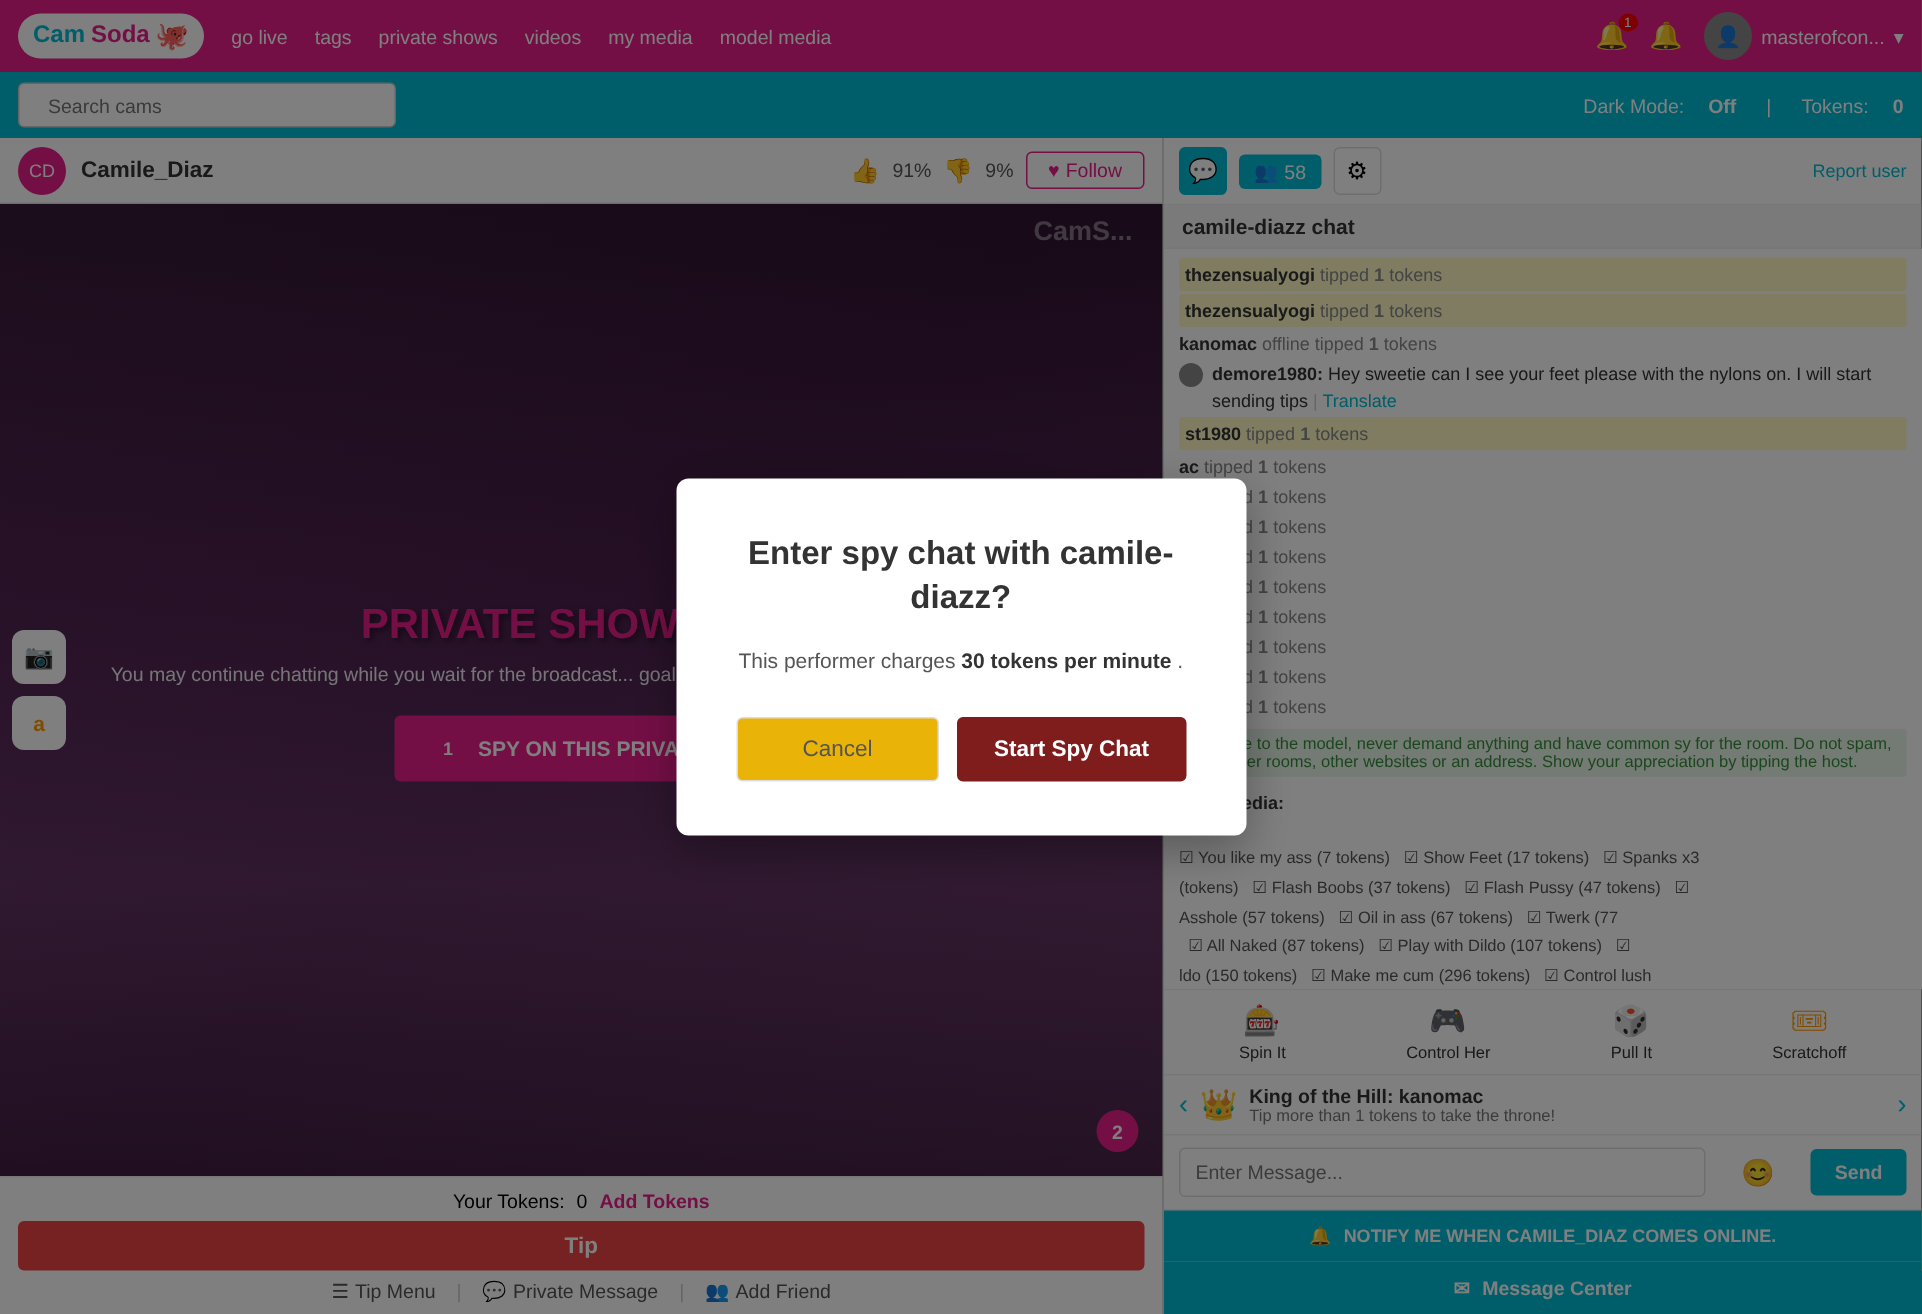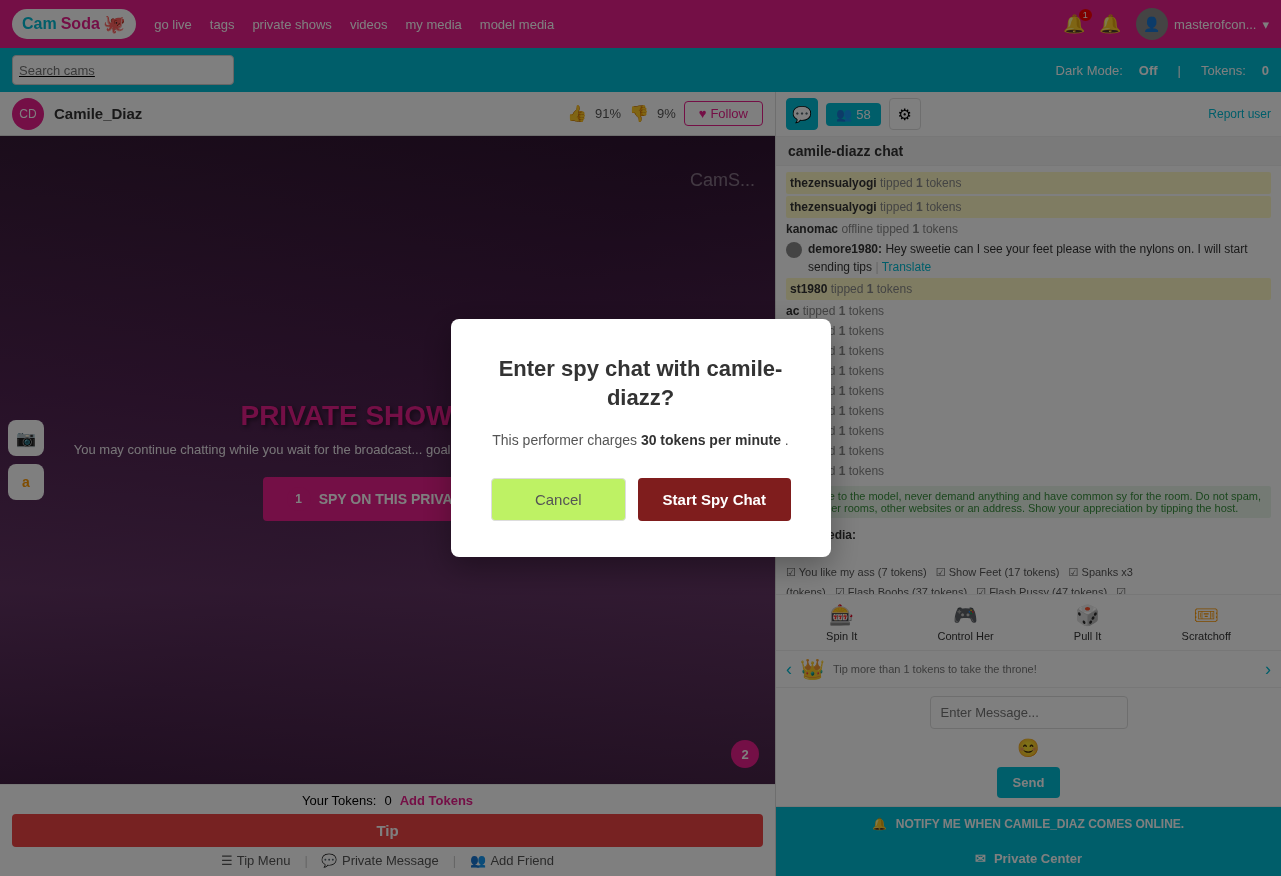--- a/index.html
+++ b/index.html
@@ -35,28 +35,27 @@
     
     .search-bar-row {
       background: #00bcd4;
       height: 44px;
       display: flex;
       align-items: center;
       padding: 0 12px;
       gap: 12px;
     }
     .search-input {
-      width: 222px;
+      width: 252px;
       height: 30px;
       border: 1px solid #ccc;
       border-radius: 4px;
-      padding: 0 6px;
+      padding: 0 19px;
       font-size: 13px;
       outline: none;
-      text-decoration: underline;
     }
     .search-bar-right { margin-left: auto; display: flex; align-items: center; gap: 16px; color: white; font-size: 13px; }
     .dark-mode-label { color: white; }
     .dark-mode-val { color: white; font-weight: bold; }
     .tokens-label { color: white; }
     .tokens-val { color: white; font-weight: bold; }
 
     
     .main-layout {
       display: flex;
@@ -157,25 +156,25 @@
       border-radius: 50%;
       width: 28px; height: 28px;
       display: flex; align-items: center; justify-content: center;
       font-size: 13px; font-weight: bold;
       position: absolute;
       bottom: 16px;
       right: 16px;
     }
     .camsoda-watermark {
       position: absolute;
-      top: 34px;
+      top: 8px;
       right: 20px;
       color: rgba(255,255,255,0.4);
       font-size: 18px;
-      font-weight: normal;
+      font-weight: bold;
     }
     .side-icons {
       position: absolute;
       left: 8px;
       top: 50%;
       transform: translateY(-50%);
       display: flex; flex-direction: column; gap: 8px;
     }
     .side-icon-btn {
       width: 36px; height: 36px;
@@ -312,23 +311,22 @@
     .king-text { flex: 1; font-size: 12px; }
     .king-name { font-weight: bold; color: #333; font-size: 13px; }
     .king-sub { color: #777; font-size: 11px; }
     .king-nav { color: #00bcd4; font-size: 18px; cursor: pointer; }
 
     
     .message-input-row {
       display: flex;
       align-items: center;
       padding: 8px 10px;
-      gap: 8px;
+      gap: 24px;
       border-bottom: 1px solid #eee;
-      flex-direction: column;
     }
     .message-input {
       flex: 1;
       border: 1px solid #ddd;
       border-radius: 4px;
       padding: 8px 10px;
       font-size: 13px;
       outline: none;
     }
     .emoji-btn { font-size: 18px; cursor: pointer; color: #888; }
@@ -395,21 +393,21 @@
       color: #555;
       margin-bottom: 30px;
     }
     .modal-desc strong { color: #333; font-weight: bold; }
     .modal-buttons {
       display: flex;
       gap: 12px;
       justify-content: center;
     }
     .cancel-btn {
-      background: #bef264;
+      background: #eab308;
       color: #555;
       border: 1px solid #ddd;
       padding: 12px 32px;
       border-radius: 4px;
       font-size: 15px;
       cursor: pointer;
       flex: 1;
     }
     .start-spy-btn {
       background: #7f1d1d;
@@ -618,39 +616,40 @@
       <div class="action-game-btn">
         <span class="action-game-icon scratch-icon">🎟</span>
         <span>Scratchoff</span>
       </div>
     </div>
 
     <div class="king-bar">
       <span class="king-nav">‹</span>
       <span class="king-icon">👑</span>
       <div class="king-text">
+        <div class="king-name">King of the Hill: kanomac</div>
         <div class="king-sub">Tip more than 1 tokens to take the throne!</div>
       </div>
       <span class="king-nav">›</span>
     </div>
 
     <div class="message-input-row">
       <input class="message-input" type="text" placeholder="Enter Message..." style="">
       <span class="emoji-btn">😊</span>
       <button class="send-btn">Send</button>
     </div>
 
     <div class="notify-bar">
       <span>🔔</span>
       <span>NOTIFY ME WHEN CAMILE_DIAZ COMES ONLINE.</span>
     </div>
 
     <div class="msg-center-bar">
       <span>✉</span>
-      <span>Private Center</span>
+      <span>Message Center</span>
     </div>
 
   </div>
 </div>
 
 <div class="modal-overlay">
   <div class="modal-box">
     <div class="modal-title">Enter spy chat with camile-diazz?</div>
     <div class="modal-desc">
       <span>This performer charges</span>

